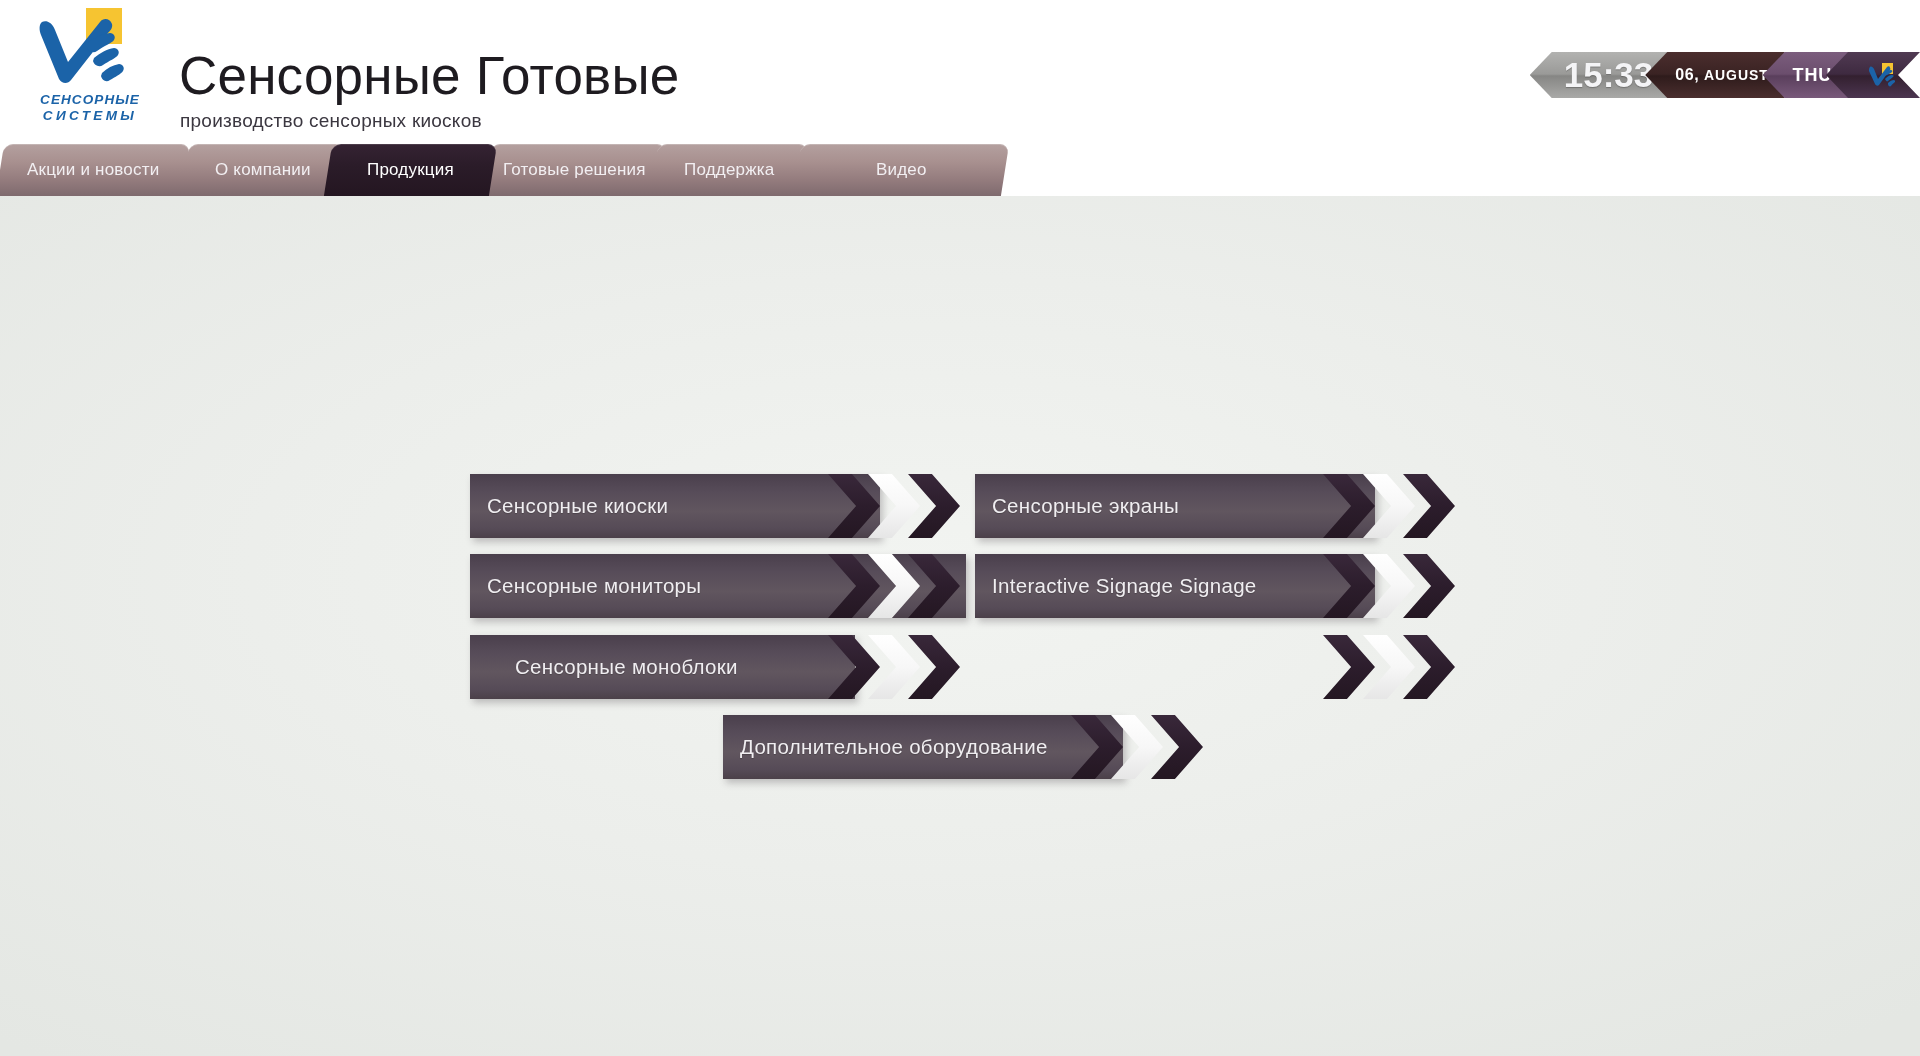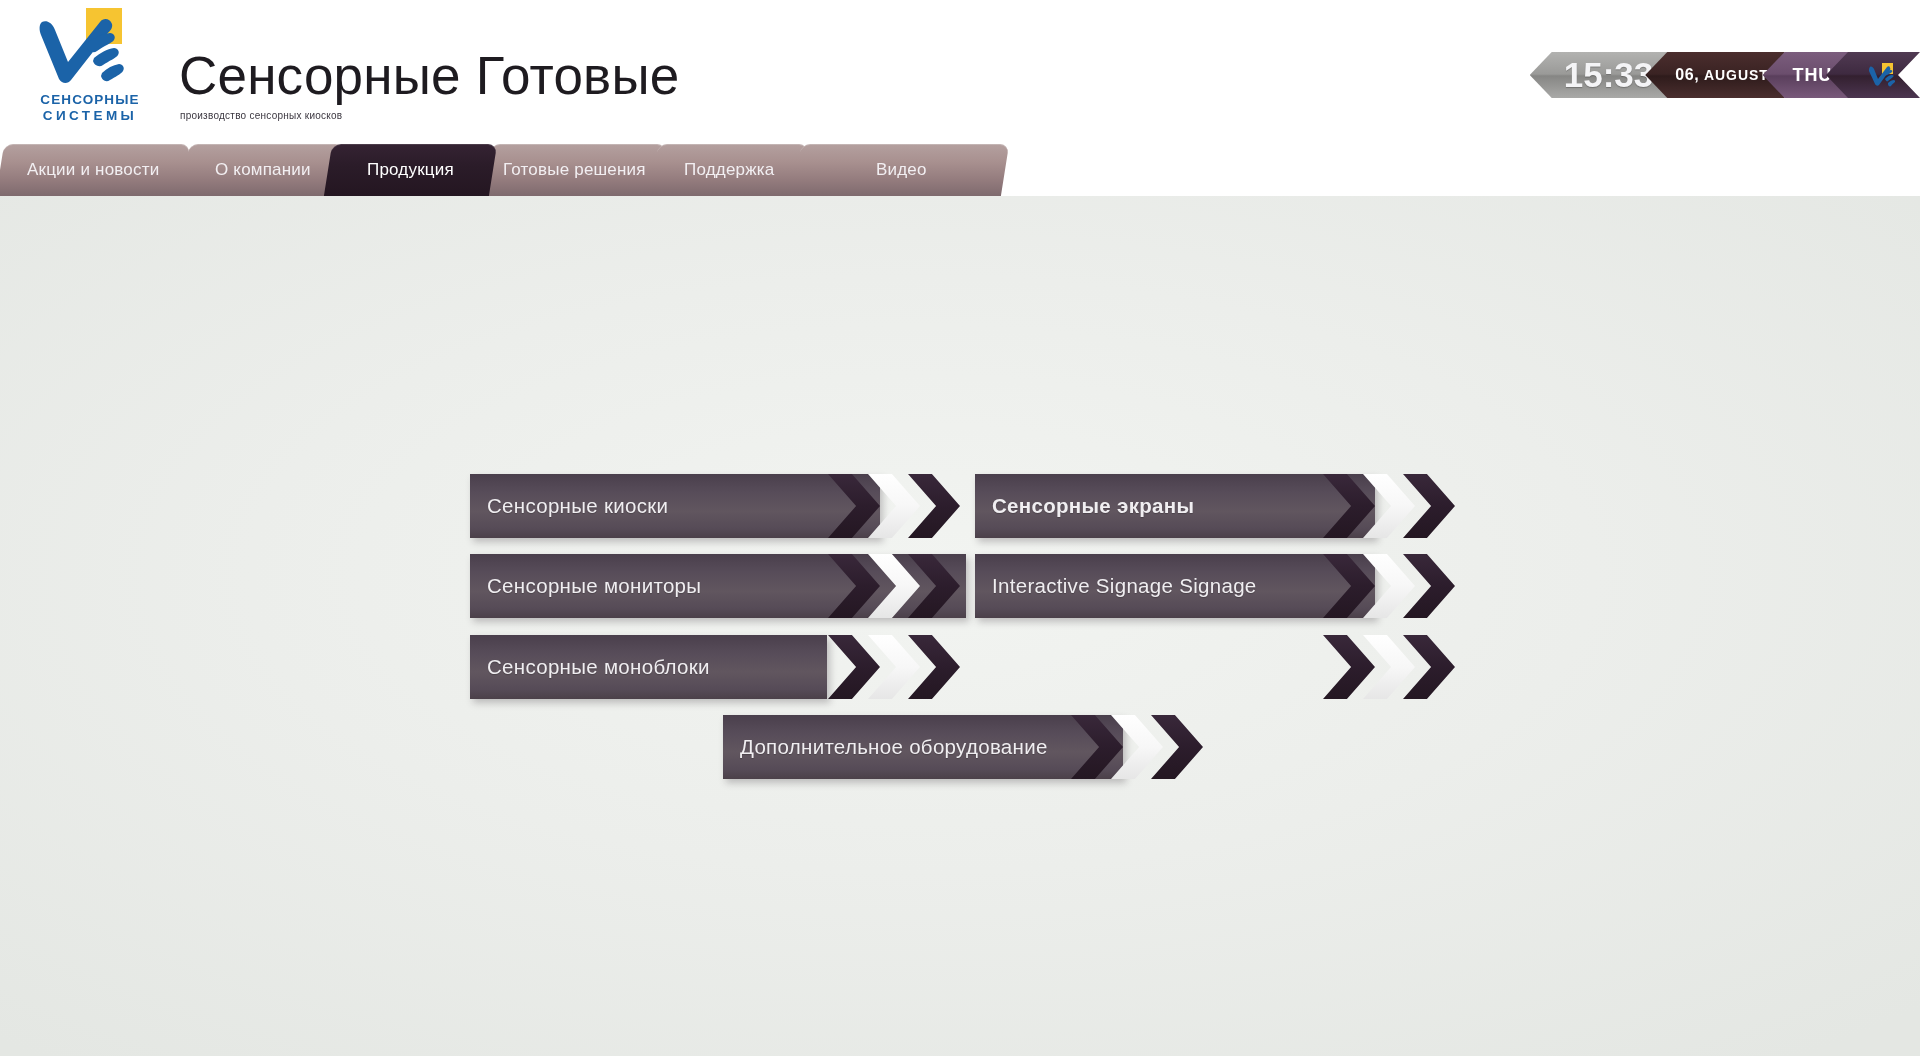--- a/index.html
+++ b/index.html
@@ -48,40 +48,41 @@
     left: 0;
     top: 86px;
     width: 132px;
     text-align: center;
     color: #1b63a8;
     font-family: "Liberation Sans", sans-serif;
     font-weight: bold;
     font-size: 13.5px;
     letter-spacing: 1.1px;
     line-height: 16px;
+    font-style: italic;
   }
   #logo-wordmark .l2 { letter-spacing: 3.4px; }
 
   
   #site-title {
     position: absolute;
     left: 179px;
     top: 47px;
     font-size: 53px;
     line-height: 57px;
     font-weight: normal;
     color: #1e1b20;
     letter-spacing: 0.2px;
     white-space: nowrap;
   }
   #site-tagline {
     position: absolute;
     left: 180px;
     top: 110px;
-    font-size: 10px;
+    font-size: 19px;
     color: #3b3740;
     letter-spacing: 0.25px;
     white-space: nowrap;
   }
 
   
   #clock-widget {
     position: absolute;
     right: 0;
     top: 52px;
@@ -303,21 +304,21 @@
       <div class="prod-btn" style="left: 470px; top: 278px; width: 518px;">
         <div class="prod-bar" style="width: 410px;">
           <div class="prod-label">Сенсорные киоски</div>
         </div>
         <div class="chev-group" style="left: 358px;">
           <div class="chev dark" style="left: 0px;"></div>
           <div class="chev-white" style="left: 40px;"></div>
           <div class="chev dark shadowed" style="left: 80px;"></div>
         </div>
       </div>
-      <div class="prod-btn" style="left: 975px; top: 278px; width: 508px; font-weight: bold;">
+      <div class="prod-btn" style="left: 975px; top: 278px; width: 508px;">
         <div class="prod-bar" style="width: 400px;">
           <div class="prod-label">Сенсорные экраны</div>
         </div>
         <div class="chev-group" style="left: 348px;">
           <div class="chev dark" style="left: 0px;"></div>
           <div class="chev-white" style="left: 40px;"></div>
           <div class="chev dark shadowed" style="left: 80px;"></div>
         </div>
       </div>
       <div class="prod-btn" style="left: 470px; top: 358px; width: 518px;">
@@ -334,21 +335,21 @@
         <div class="prod-bar" style="width: 400px;">
           <div class="prod-label">Interactive Signage Signage</div>
         </div>
         <div class="chev-group" style="left: 348px;">
           <div class="chev dark" style="left: 0px;"></div>
           <div class="chev-white" style="left: 40px;"></div>
           <div class="chev dark shadowed" style="left: 80px;"></div>
         </div>
       </div>
       <div class="prod-btn" style="left: 470px; top: 439px; width: 518px;">
-        <div class="prod-bar" style="width: 357px;">
+        <div class="prod-bar" style="width: 357px; padding-left: 28px;">
           <div class="prod-label">Сенсорные моноблоки</div>
         </div>
         <div class="chev-group" style="left: 358px;">
           <div class="chev dark" style="left: 0px;"></div>
           <div class="chev-white" style="left: 40px;"></div>
           <div class="chev dark shadowed" style="left: 80px;"></div>
         </div>
       </div>
       <div class="prod-btn" style="left: 975px; top: 439px; width: 508px;">
         <div class="chev-group" style="left: 348px;">

